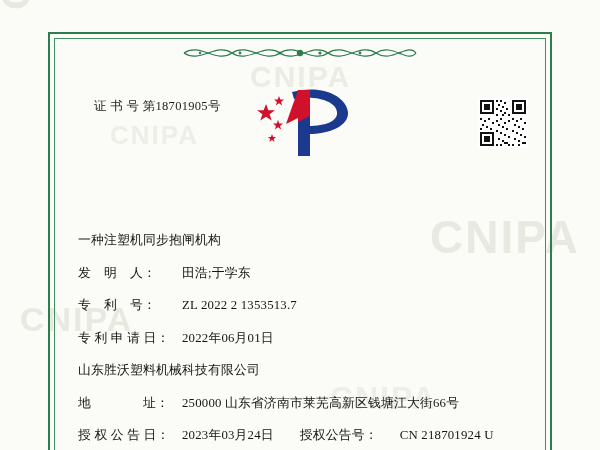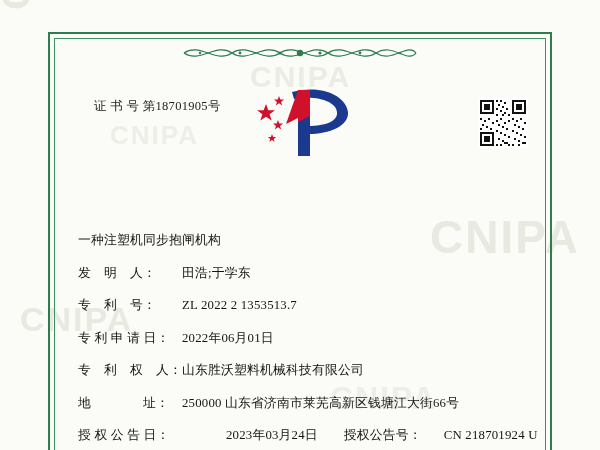--- a/index.html
+++ b/index.html
@@ -140,21 +140,21 @@
   }
   .field-label {
     display: inline-block;
     width: 104px;
     flex: 0 0 104px;
     letter-spacing: 0.2px;
   }
   .field-value {
     letter-spacing: 0.2px;
   }
-  .field-row.dual .field-value { margin-right: 26px; margin-left: 44px; }
+  .field-row.dual .field-value { margin-right: 26px; }
   .field-row.dual .field-label2 {
     display: inline-block;
     letter-spacing: 0.2px;
   }
   .field-row.dual .field-value2 {
     letter-spacing: 0.2px;
     margin-left: 22px;
   }
 </style>
 </head>
@@ -299,21 +299,20 @@
       </div>
       <div class="field-row">
         <span class="field-label">专　利　号：</span>
         <span class="field-value">ZL 2022 2 1353513.7</span>
       </div>
       <div class="field-row">
         <span class="field-label">专 利 申 请 日：</span>
         <span class="field-value">2022年06月01日</span>
       </div>
       <div class="field-row">
-        <span class="field-label">专　利　权　人：</span>
         <span class="field-value">山东胜沃塑料机械科技有限公司</span>
       </div>
       <div class="field-row">
         <span class="field-label">地　　　　址：</span>
         <span class="field-value">250000 山东省济南市莱芜高新区钱塘江大街66号</span>
       </div>
       <div class="field-row dual">
         <span class="field-label">授 权 公 告 日：</span>
         <span class="field-value">2023年03月24日</span>
         <span class="field-label2">授权公告号：</span>

